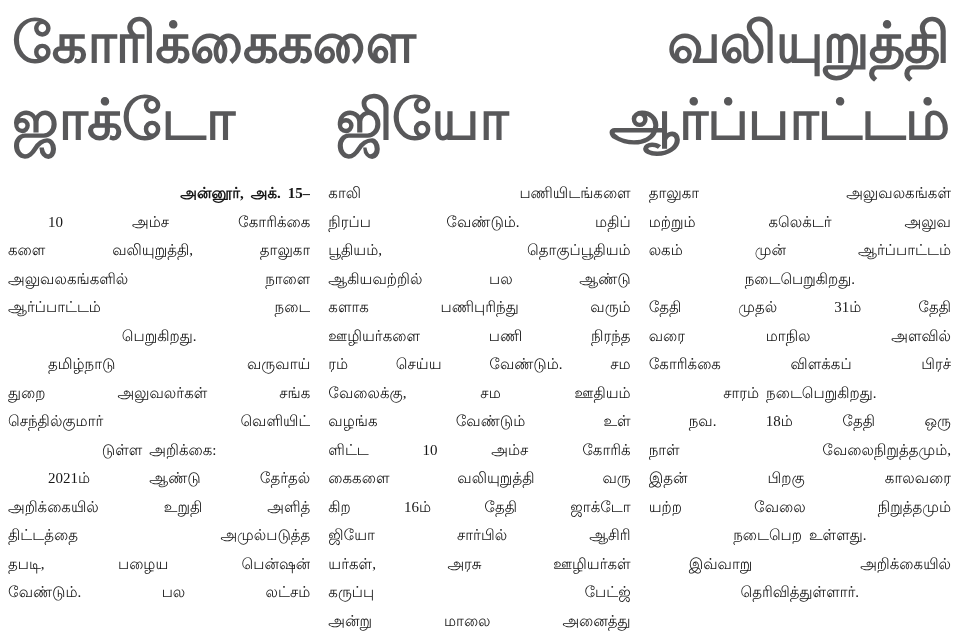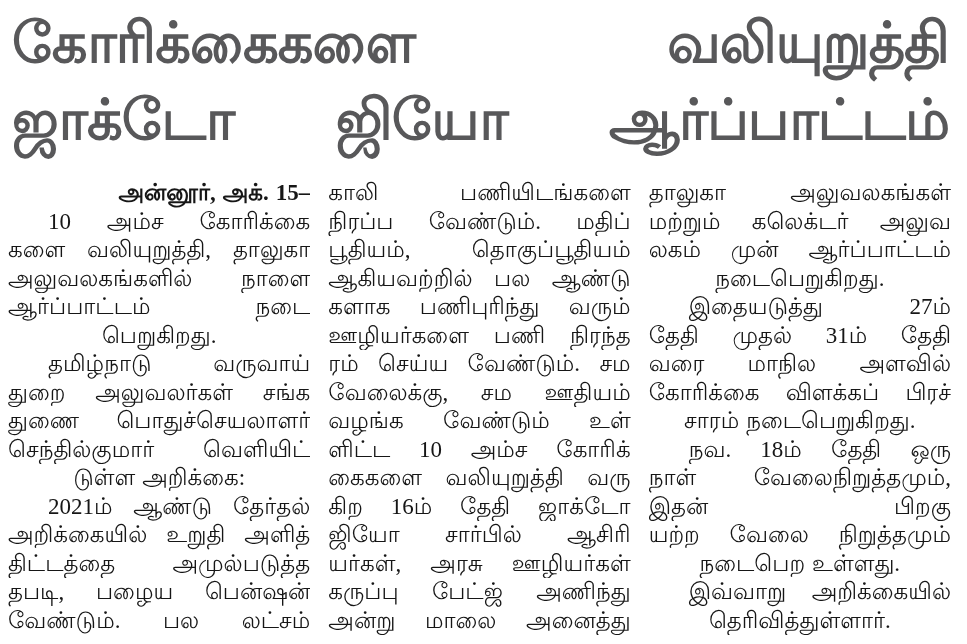--- a/index.html
+++ b/index.html
@@ -37,21 +37,21 @@
     gap: 18px;
     padding: 0 16px 0 8px;
     margin-top: 21px;
   }
   .col {
     flex: 1;
     min-width: 0;
   }
   .line {
     display: flex;
-    font-size: 23px;
+    font-size: 15px;
     line-height: 28.5px;
     height: 28.5px;
     white-space: nowrap;
     overflow: hidden;
   }
   .line.justify { justify-content: space-between; text-align: center; }
   .line.left    { justify-content: center; gap: 7px; }
   .line.right   { justify-content: flex-end;   gap: 7px; }
   .line.indent  { padding-left: 40px; }
   .line.bold    { font-weight: bold; }
@@ -104,24 +104,20 @@
         <div class="line justify indent">
           <span>தமிழ்நாடு</span>
           <span>வருவாய்</span>
         </div>
         <div class="line justify">
           <span>துறை</span>
           <span>அலுவலர்கள்</span>
           <span>சங்க</span>
         </div>
         <div class="line justify">
-          <span>துணை</span>
-          <span>பொதுச்செயலாளர்</span>
-        </div>
-        <div class="line justify">
           <span>செந்தில்குமார்</span>
           <span>வெளியிட்</span>
         </div>
         <div class="line left">
           <span>டுள்ள</span>
           <span>அறிக்கை:</span>
         </div>
         <div class="line justify indent">
           <span>2021ம்</span>
           <span>ஆண்டு</span>
@@ -215,21 +211,20 @@
           <span>ஆசிரி</span>
         </div>
         <div class="line justify">
           <span>யர்கள்,</span>
           <span>அரசு</span>
           <span>ஊழியர்கள்</span>
         </div>
         <div class="line justify">
           <span>கருப்பு</span>
           <span>பேட்ஜ்</span>
-          <span>அணிந்து</span>
         </div>
         <div class="line justify">
           <span>அன்று</span>
           <span>மாலை</span>
           <span>அனைத்து</span>
         </div>
       </div>
     <div class="col">
         <div class="line justify">
           <span>தாலுகா</span>
@@ -240,24 +235,20 @@
           <span>கலெக்டர்</span>
           <span>அலுவ</span>
         </div>
         <div class="line justify">
           <span>லகம்</span>
           <span>முன்</span>
           <span>ஆர்ப்பாட்டம்</span>
         </div>
         <div class="line left">
           <span>நடைபெறுகிறது.</span>
-        </div>
-        <div class="line justify indent">
-          <span>இதையடுத்து</span>
-          <span>27ம்</span>
         </div>
         <div class="line justify">
           <span>தேதி</span>
           <span>முதல்</span>
           <span>31ம்</span>
           <span>தேதி</span>
         </div>
         <div class="line justify">
           <span>வரை</span>
           <span>மாநில</span>
@@ -278,20 +269,21 @@
           <span>தேதி</span>
           <span>ஒரு</span>
         </div>
         <div class="line justify">
           <span>நாள்</span>
           <span>வேலைநிறுத்தமும்,</span>
         </div>
         <div class="line justify">
           <span>இதன்</span>
           <span>பிறகு</span>
+          <span>காலவரை</span>
         </div>
         <div class="line justify">
           <span>யற்ற</span>
           <span>வேலை</span>
           <span>நிறுத்தமும்</span>
         </div>
         <div class="line left">
           <span>நடைபெற</span>
           <span>உள்ளது.</span>
         </div>

